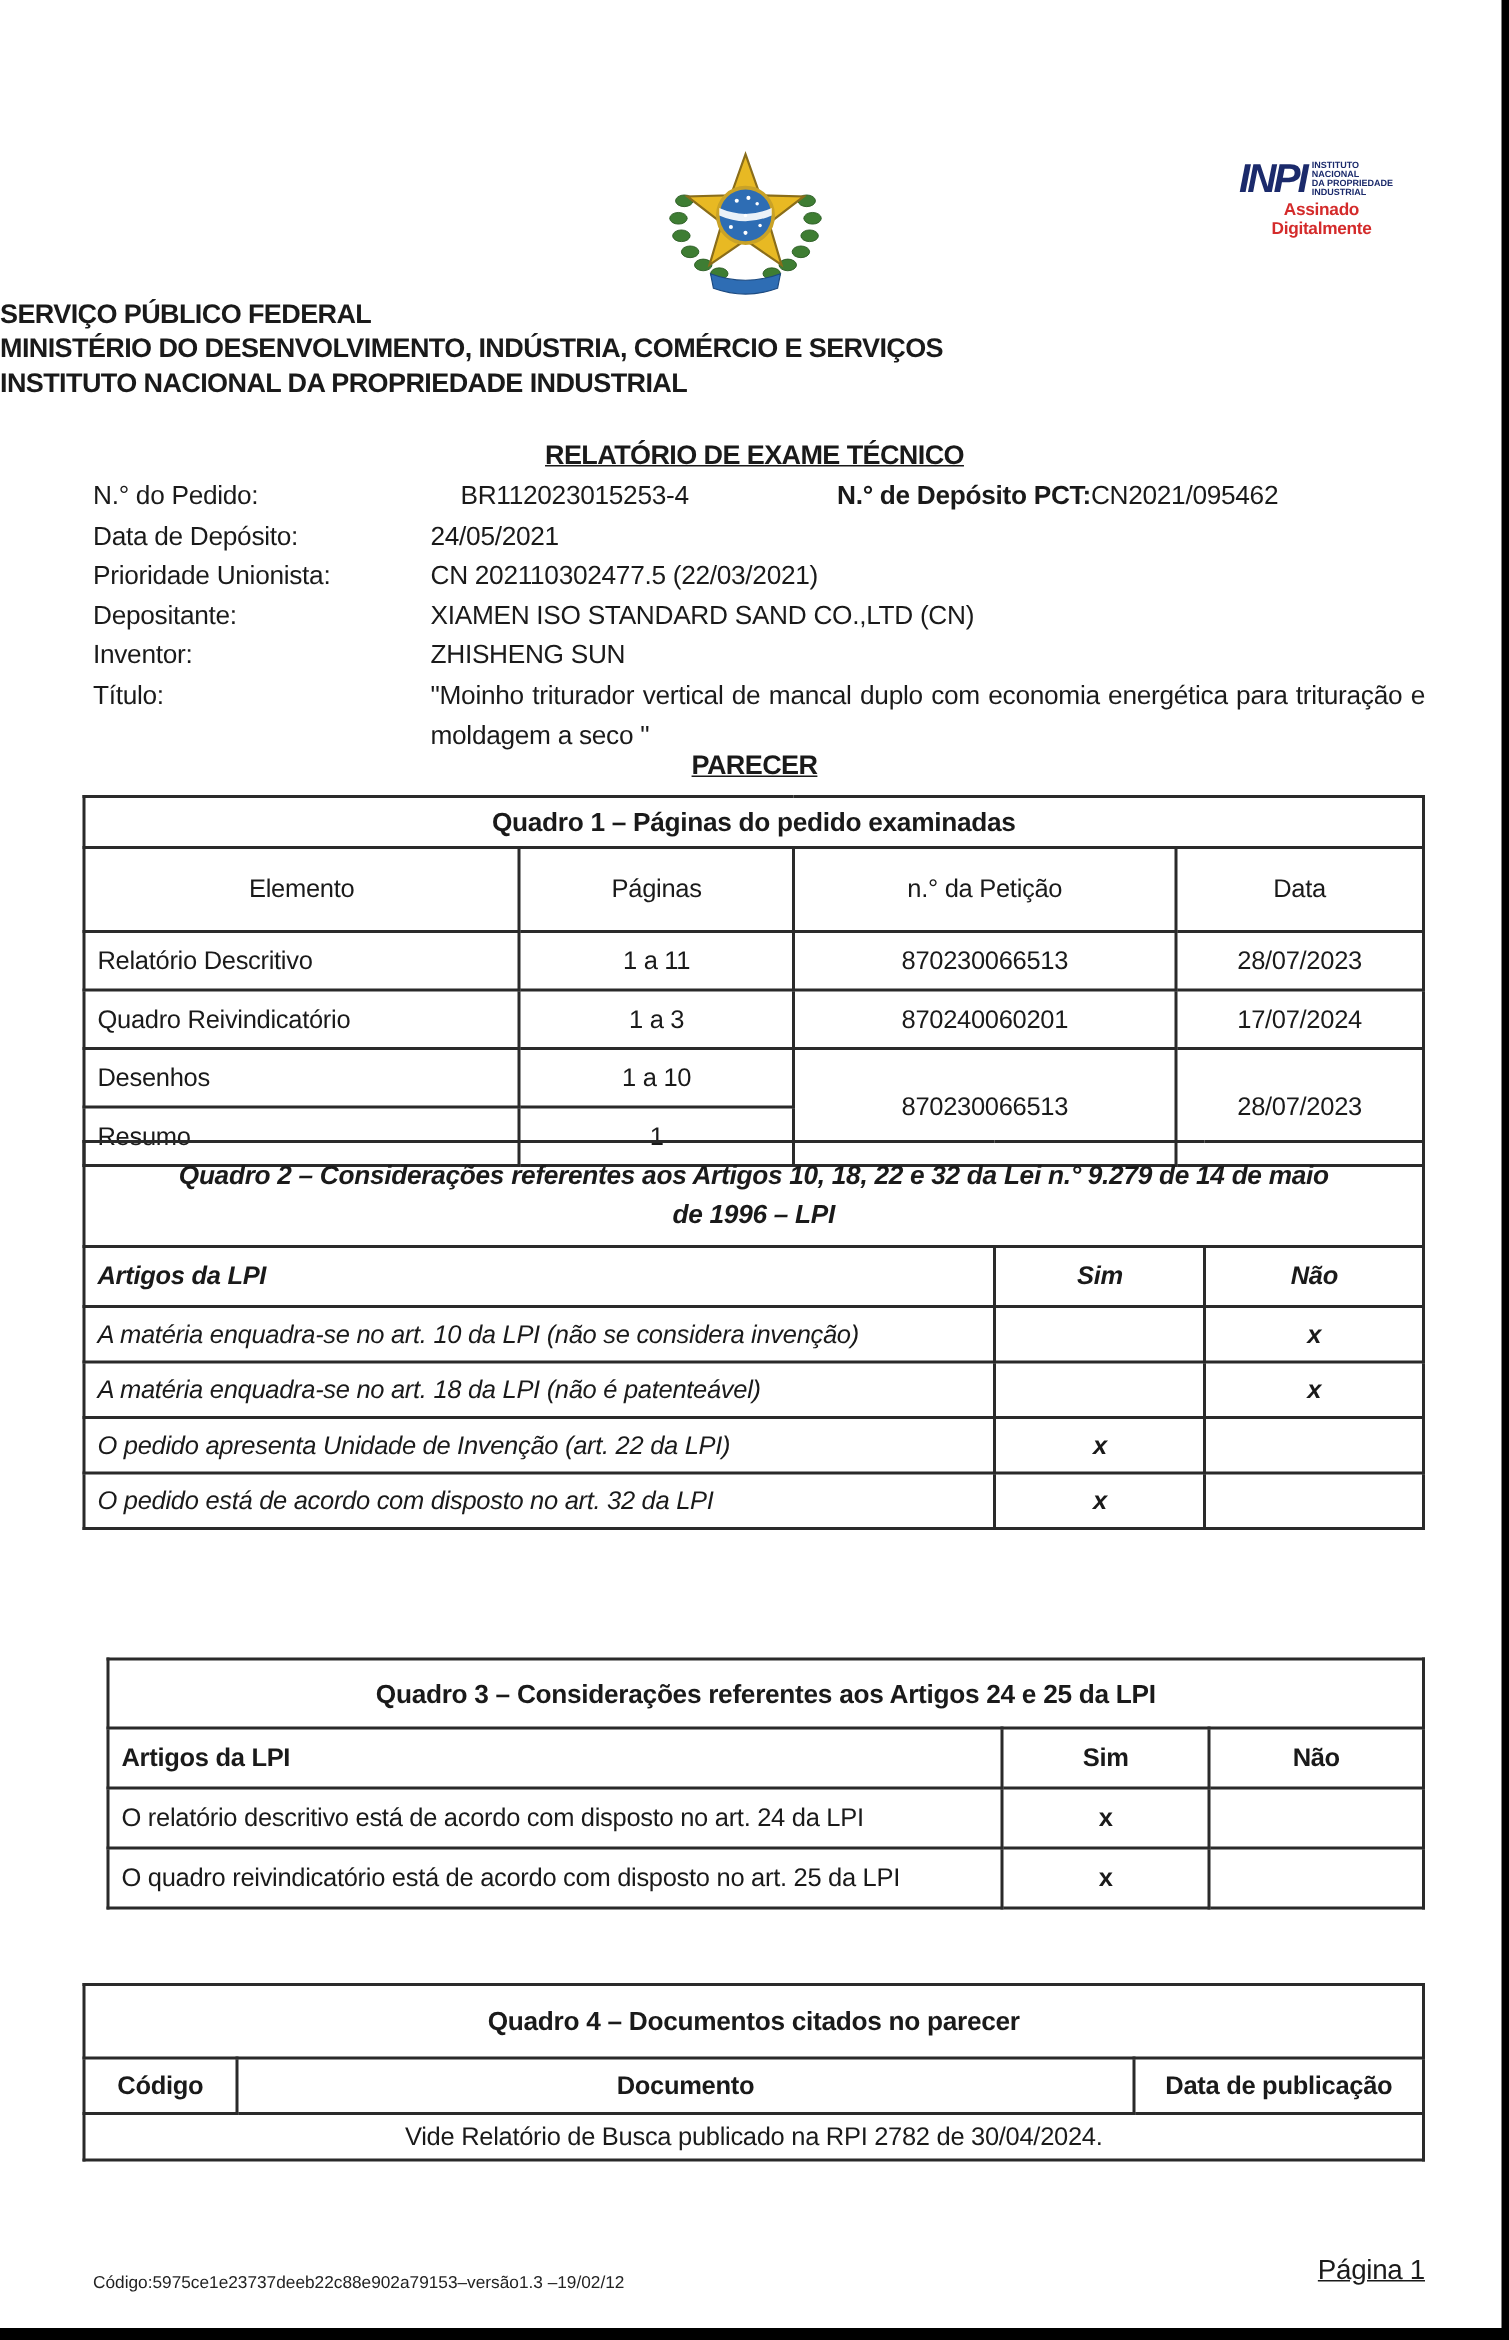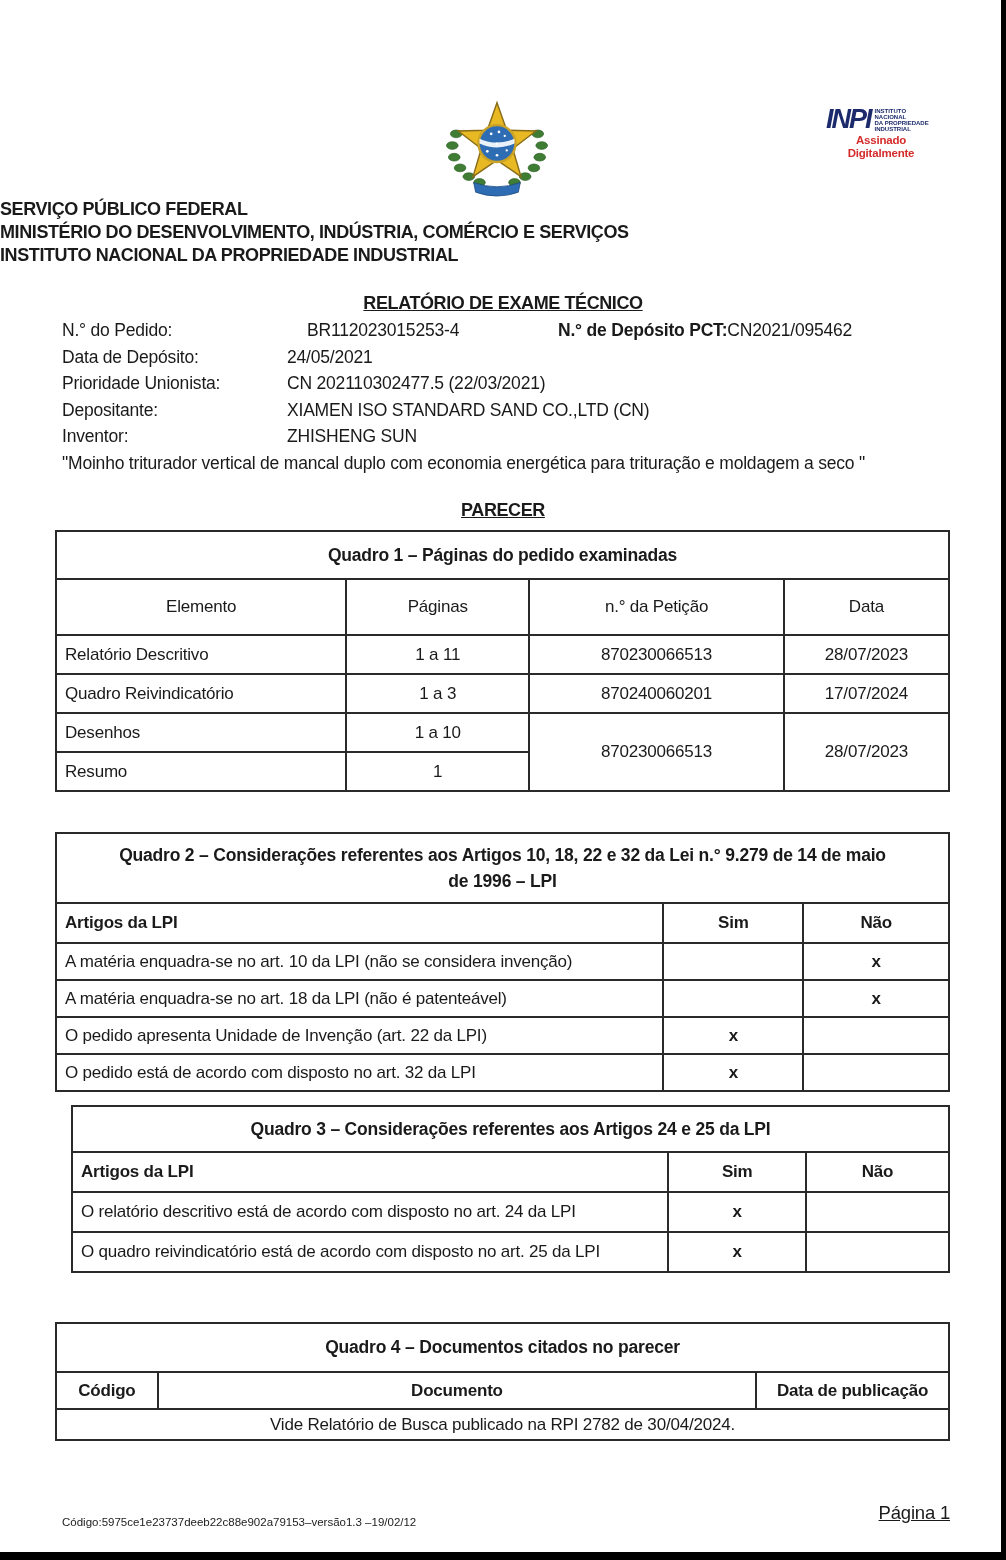--- a/index.html
+++ b/index.html
@@ -42,21 +42,21 @@
 
   
   .tblwrap { position:absolute; left:55px; width:895px; }
   table { border-collapse:collapse; width:100%; font-size:17px; }
   td { border:2px solid #2a2a2a; vertical-align:middle; padding:2px 6px; }
   td.title { font-weight:bold; text-align:center; font-size:17.5px; }
   td.ctr { text-align:center; }
   td.lft { text-align:left; padding-left:8px; }
   td.bold { font-weight:bold; }
   .t1 { top:530px; }
-  .t2 { top:832px; }
+  .t2 { top:760px;font-style:italic; }
   .t3 { top:1105px;padding-left:16px; }
   .t4 { top:1322px; }
 
   
   .foot-code { position:absolute; top:1516px; left:62px; font-size:11.5px; letter-spacing:0; color:#222; }
   .foot-page { position:absolute; top:1502px; left:0; width:950px; text-align:right;
     font-size:18.5px; text-decoration:underline; }
 </style>
 </head>
 <body>
@@ -136,37 +136,38 @@
     </div>
     <div class="frow">
       <div class="flabel">Depositante:</div>
       <div class="fvalue">XIAMEN ISO STANDARD SAND CO.,LTD (CN)</div>
     </div>
     <div class="frow">
       <div class="flabel">Inventor:</div>
       <div class="fvalue">ZHISHENG SUN</div>
     </div>
     <div class="frow">
+      <div class="flabel">Título:</div>
       <div class="fvalue titulo-val">"Moinho triturador vertical de mancal duplo com economia energética para trituração e moldagem a seco "</div>
     </div>
   </div>
 
   <div class="parecer">PARECER</div>
 
   <div class="tblwrap t1">
     <table>
       <colgroup>
           <col style="width:32.5%">
           <col style="width:20.5%">
           <col style="width:28.5%">
           <col style="width:18.5%">
         </colgroup>
       <tbody>
           <tr>
-            <td class="title" colspan="4" style="height:48px">Quadro 1 – Páginas do pedido examinadas</td>
+            <td class="title" colspan="4" style="height:34px">Quadro 1 – Páginas do pedido examinadas</td>
           </tr>
       <tr>
         <td class="ctr" style="height:56px">Elemento</td>
         <td class="ctr">Páginas</td>
         <td class="ctr">n.° da Petição</td>
         <td class="ctr">Data</td>
       </tr>
       <tr>
         <td class="lft" style="height:39px">Relatório Descritivo</td>
         <td class="ctr">1 a 11</td>

